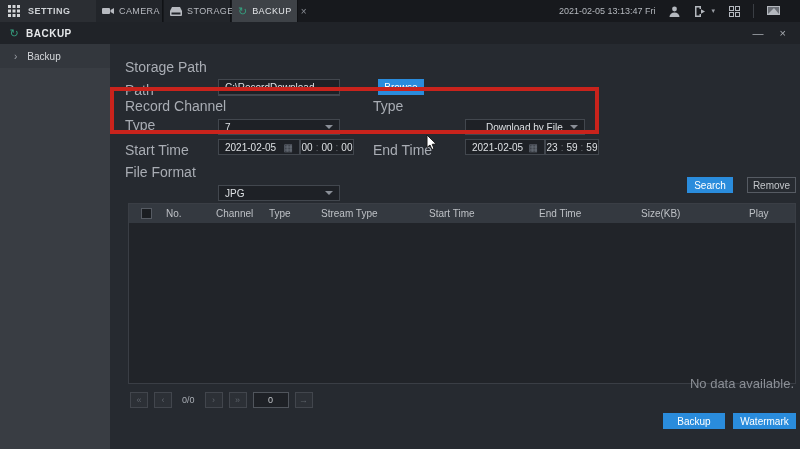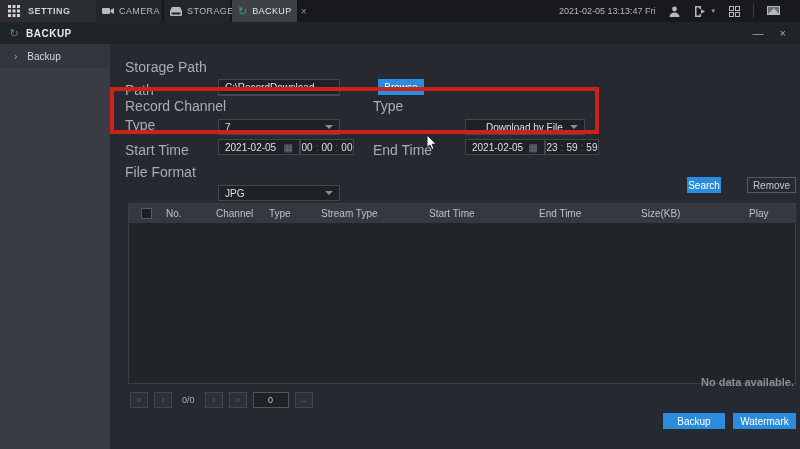--- a/index.html
+++ b/index.html
@@ -60,21 +60,21 @@
   .grid-head { position:relative; height:19px; background:#343940; }
   .th { position:absolute; top:4px; color:#bdc0c5; font-size:10px; white-space:nowrap; }
   .chk { position:absolute; left:12px; top:4px; width:11px; height:11px; background:#1b1e22; border:1px solid #565b63; }
   
   .pager { position:absolute; left:130px; top:392px; height:16px; display:flex; align-items:center; gap:6px; }
   .pg-btn { width:18px; height:16px; background:#2c3036; border:1px solid #42464d; color:#5d626a;
     display:flex; align-items:center; justify-content:center; font-size:9px; cursor:default; }
   .pg-pos { color:#a9adb4; font-size:9px; padding:0 4px; }
   .pg-input { width:36px; height:16px; background:#1e2126; border:1px solid #50555c; color:#c3c6ca;
     text-align:center; font-size:9px; font-family:"Liberation Sans", sans-serif; }
-  .no-data { position:absolute; right:6px; top:376px; color:#8b8f96; font-size:11px;font-weight:bold; }
+  .no-data { position:absolute; right:6px; top:376px; color:#8b8f96; font-size:13px; }
   
   .red-box { position:absolute; left:110px; top:87px; width:489px; height:47px;
     border:4px solid #c9231c; z-index:60; pointer-events:none; }
   .cursor { position:absolute; left:426px; top:134px; z-index:70; }
   .svgicon { display:block; }
 </style>
 </head>
 <body>
 
 <div id="screen">
@@ -233,21 +233,21 @@
       <span class="t-colon">:</span>
     <span>59</span>
   </div>
 
   <span class="lbl" style="left:125px; top:164px;">File Format</span>
   <div class="ctl dd" style="left:218px; top:161px; width:122px;">
     <span>JPG</span>
     <span class="dd-arrow"></span>
   </div>
 
-  <button class="btn-blue" style="left:687px; top:177px; width:34px;">Search</button>
+  <button class="btn-blue" style="left:687px; top:177px; width:46px;">Search</button>
   <button class="btn-dark" style="left:747px; top:177px; width:49px;">Remove</button>
 
   <div class="grid-table">
     <div class="grid-head">
       <span class="chk"></span>
       <span class="th" style="left:37px;">No.</span>
       <span class="th" style="left:87px;">Channel</span>
       <span class="th" style="left:140px;">Type</span>
       <span class="th" style="left:192px;">Stream Type</span>
       <span class="th" style="left:300px;">Start Time</span>

